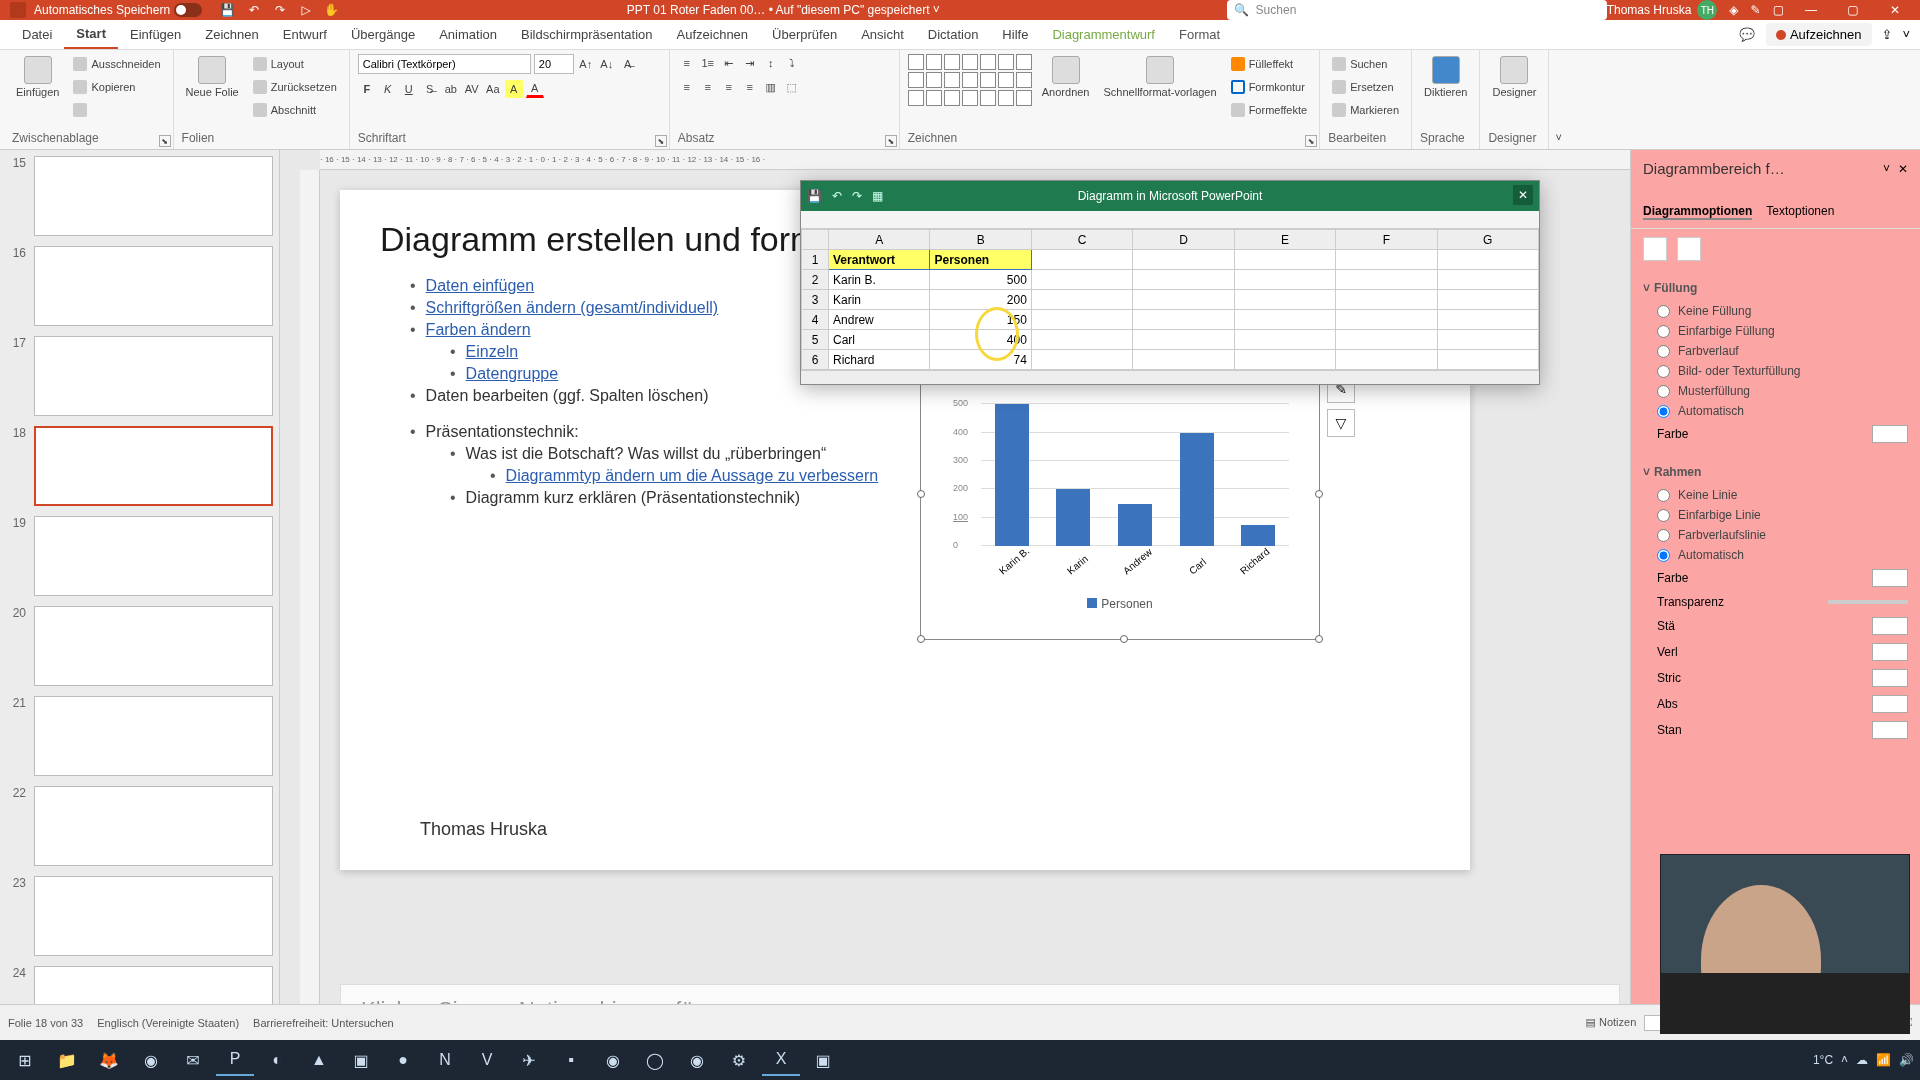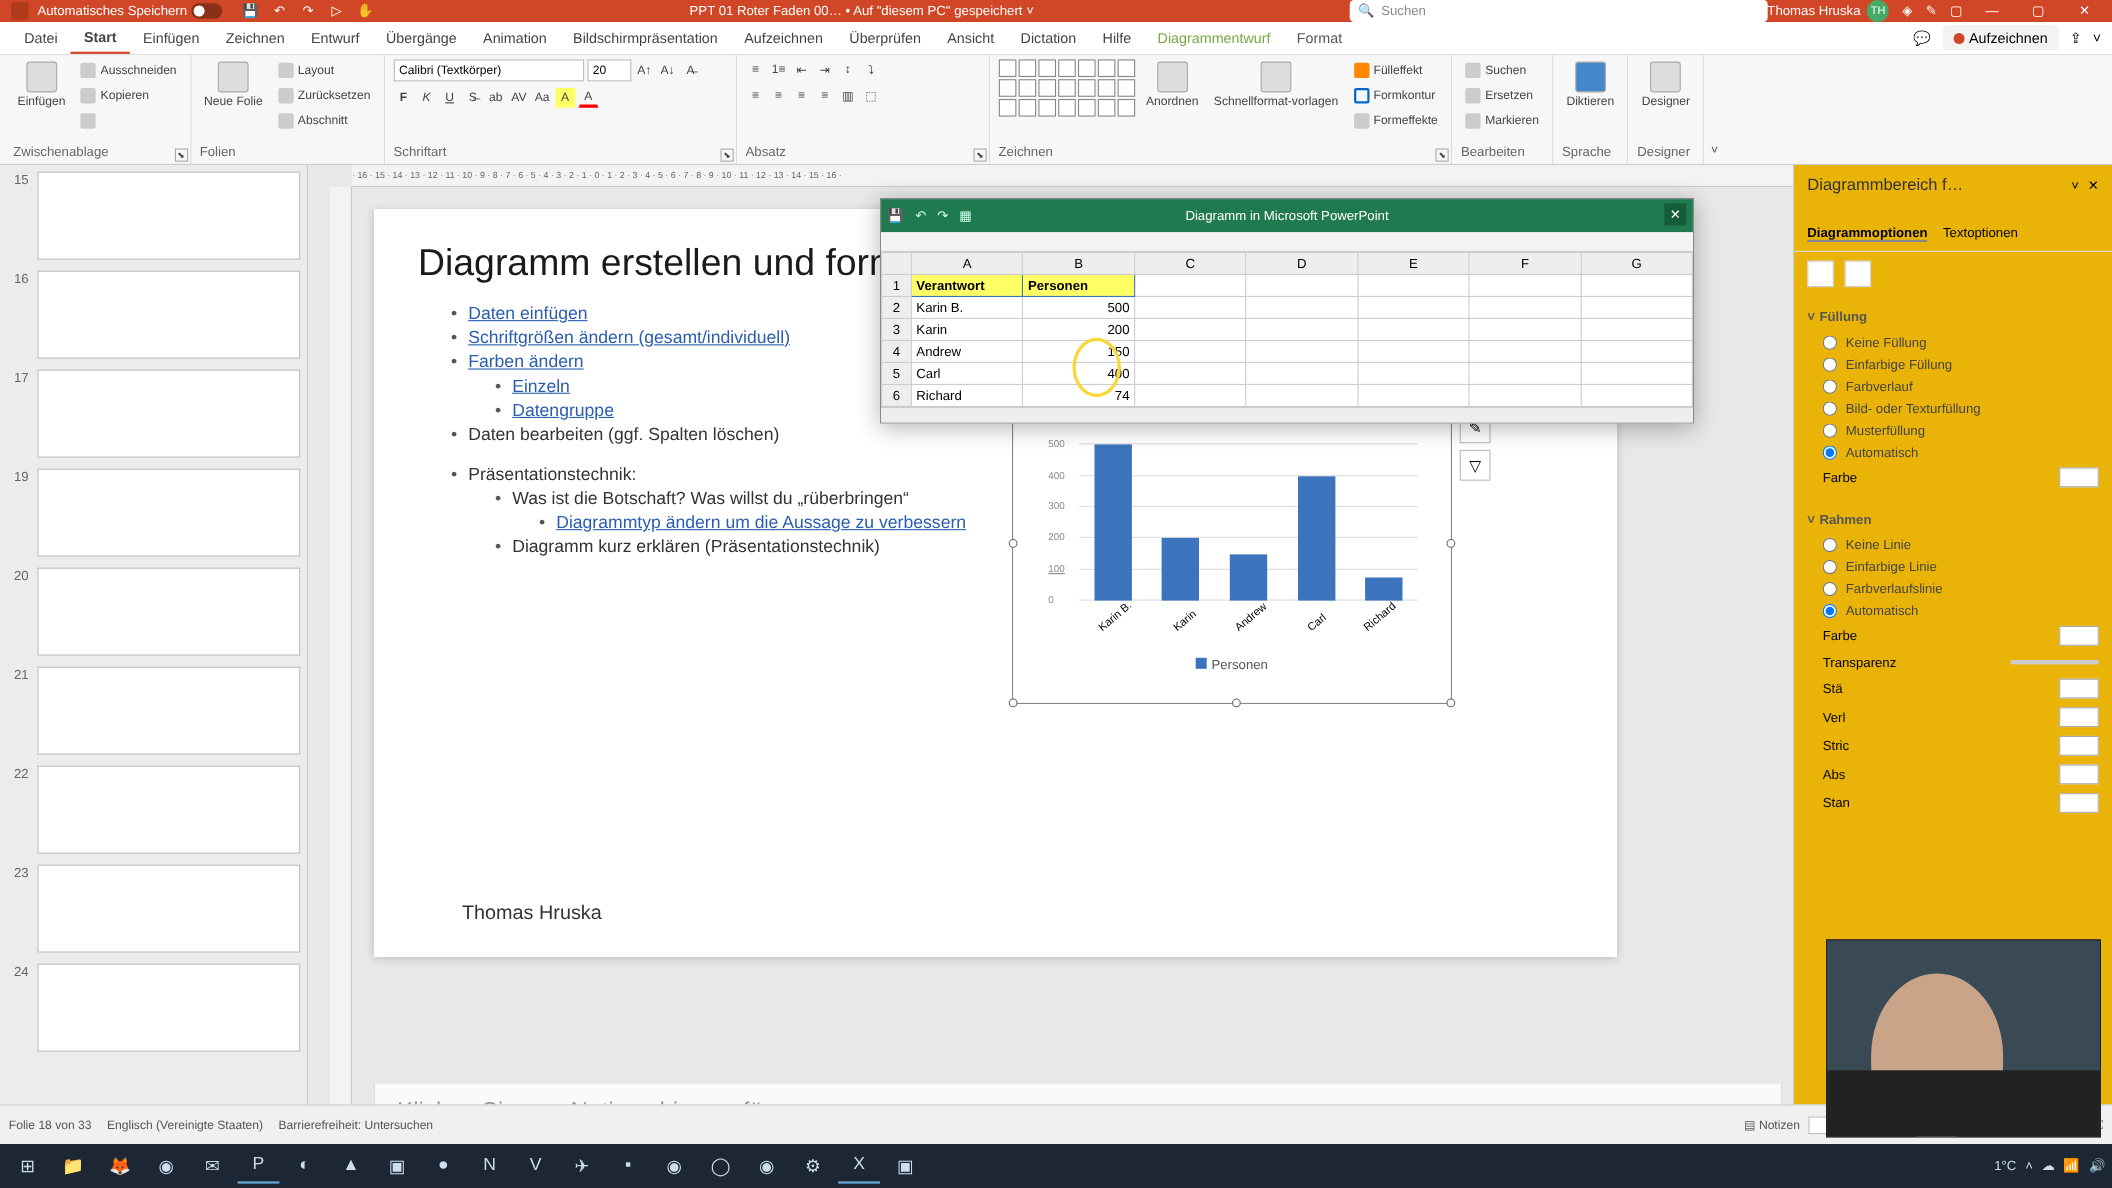--- a/index.html
+++ b/index.html
@@ -97,21 +97,21 @@
 .ds-grid table{ border-collapse:collapse; width:100%;}
 .ds-grid th, .ds-grid td{ border:1px solid #ccc; height:20px; padding:0 4px; text-align:left; font-weight:normal; background:#fff;}
 .ds-grid th.col{ background:#eee; text-align:center; width:90px;}
 .ds-grid th.row{ background:#eee; text-align:center; width:24px;}
 .ds-grid td.hdr{ background:#ffff66; font-weight:bold; border:1px solid #3b74bd;}
 .ds-grid td.num{ text-align:right;}
 .ds-scroll{ height:14px; background:#eee; border-top:1px solid #ccc;}
 .highlight-ring{ position:absolute; border:3px solid #f7d73a; border-radius:50%; width:44px; height:54px; pointer-events:none;}
 
 
-.formatpane { width:290px; background:#eab308; border-left:1px solid #ccc; display:flex; flex-direction:column; font-size:12px;}
+.formatpane { width:290px; background:#fca5a5; border-left:1px solid #ccc; display:flex; flex-direction:column; font-size:12px;}
 .fp-head{ padding:10px 12px; display:flex; align-items:center; justify-content:space-between;}
 .fp-head .title{ font-size:15px; color:#333;}
 .fp-tabs{ display:flex; gap:14px; padding:0 12px 8px; border-bottom:1px solid #ddd; font-size:12px;margin-top:17px;}
 .fp-tabs .t.active{ font-weight:600; border-bottom:2px solid #888;}
 .fp-icons{ display:flex; gap:10px; padding:8px 12px;}
 .fp-icons span{ width:24px; height:24px; border:1px solid #ccc; background:#fff;}
 .fp-section{ padding:6px 12px;}
 .fp-sec-title{ padding:6px 0; font-weight:600; color:#555; display:flex; align-items:center; gap:4px;}
 .fp-opt{ display:flex; align-items:center; gap:8px; padding:3px 0 3px 14px; color:#444;}
 .fp-opt input{ margin:0;}
@@ -397,20 +397,24 @@
     <div class="thumb">
         <span class="num">15</span>
         <div class="box"></div>
       </div>
     <div class="thumb">
         <span class="num">16</span>
         <div class="box"></div>
       </div>
     <div class="thumb">
         <span class="num">17</span>
+        <div class="box"></div>
+      </div>
+    <div class="thumb active">
+        <span class="num">18</span>
         <div class="box"></div>
       </div>
     <div class="thumb">
         <span class="num">19</span>
         <div class="box"></div>
       </div>
     <div class="thumb">
         <span class="num">20</span>
         <div class="box"></div>
       </div>

